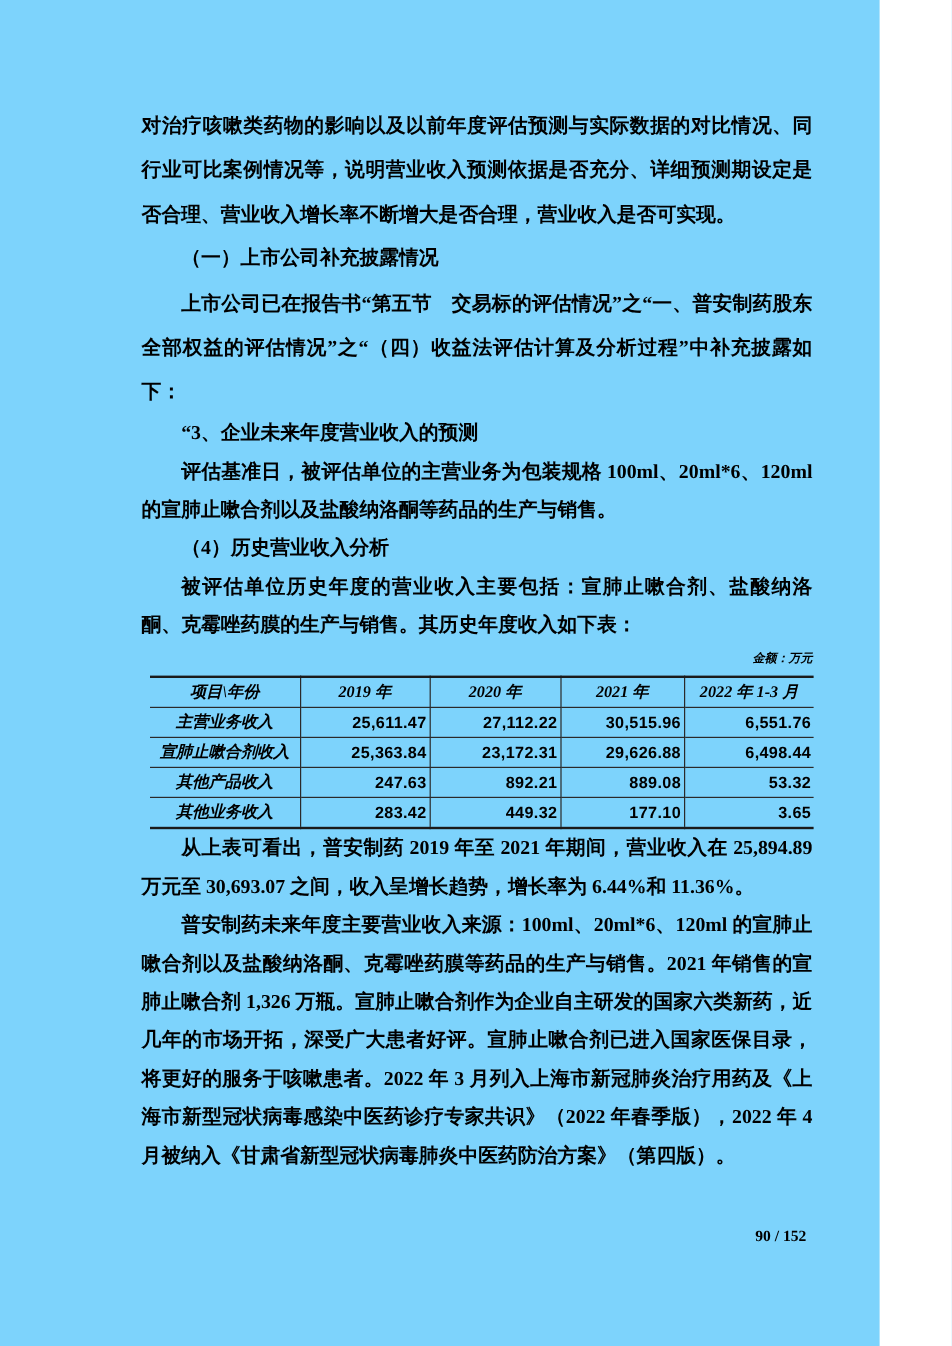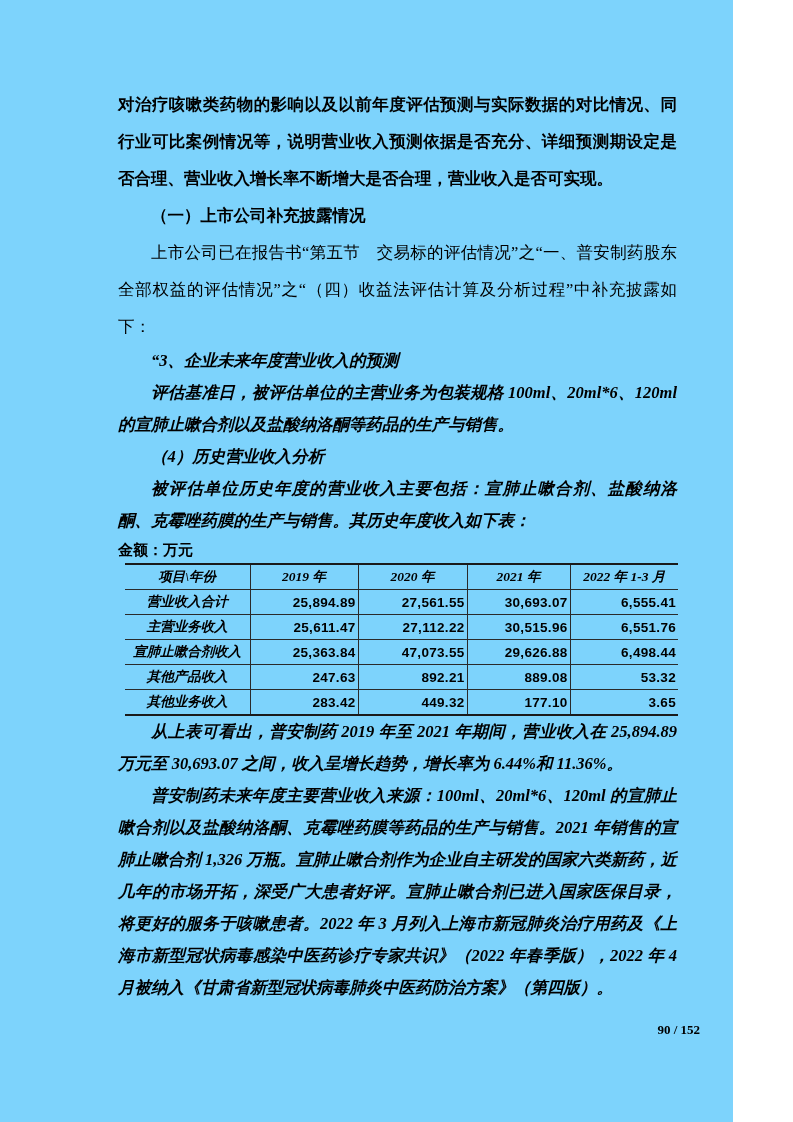--- a/index.html
+++ b/index.html
@@ -24,38 +24,38 @@
   }
   .para {
     margin: 0;
     font-size: 16.5px;
     line-height: 37px;
     text-align: justify;
   }
   .indent { text-indent: 33px; }
   .no-indent { text-indent: 0; }
   .song-bold { font-weight: bold; }
-  .song-regular { font-weight: normal; }
+  .song-regular { font-weight: bold; }
   .hei {
     font-family: "Liberation Sans", "DejaVu Sans", sans-serif;
     font-weight: bold;
   }
   .kai {
     font-weight: bold;
-    font-style: italic;
   }
   .kai-para {
     line-height: 32px;
   }
   .unit-label {
     margin: 0;
-    font-size: 15px;
+    font-size: 10px;
     line-height: 26px;
     font-weight: bold;
-    text-align: left;
+    font-style: italic;
+    text-align: right;
     padding-right: 0px;
   }
   table.rev {
     border-collapse: collapse;
     table-layout: fixed;
     width: 553px;
     margin-left: 7px;
     border-top: 2.5px solid #1a1a1a;
     border-bottom: 2.5px solid #1a1a1a;
   }
@@ -87,21 +87,20 @@
   }
   .footer {
     position: absolute;
     top: 1022px;
     left: 0;
     width: 672px;
     text-align: right;
     font-size: 13px;
     font-weight: bold;
     font-family: "Liberation Serif", "DejaVu Serif", serif;
-    padding-left: 28px;
   }
 </style>
 </head>
 <body>
 
 <div class="page">
   <div class="content">
 
     <p class="para song-bold no-indent">对治疗咳嗽类药物的影响以及以前年度评估预测与实际数据的对比情况、同行业可比案例情况等，说明营业收入预测依据是否充分、详细预测期设定是否合理、营业收入增长率不断增大是否合理，营业收入是否可实现。</p>
 
@@ -131,37 +130,30 @@
         <tr>
           <th>项目\年份</th>
           <th>2019 年</th>
           <th>2020 年</th>
           <th>2021 年</th>
           <th>2022 年 1-3 月</th>
         </tr>
       </thead>
       <tbody>
         <tr>
-          <td class="lbl">营业收入合计</td>
-          <td class="num">25,894.89</td>
-          <td class="num">27,561.55</td>
-          <td class="num">30,693.07</td>
-          <td class="num">6,555.41</td>
-        </tr>
-        <tr>
           <td class="lbl">主营业务收入</td>
           <td class="num">25,611.47</td>
           <td class="num">27,112.22</td>
           <td class="num">30,515.96</td>
           <td class="num">6,551.76</td>
         </tr>
         <tr>
           <td class="lbl">宣肺止嗽合剂收入</td>
           <td class="num">25,363.84</td>
-          <td class="num">47,073.55</td>
+          <td class="num">23,172.31</td>
           <td class="num">29,626.88</td>
           <td class="num">6,498.44</td>
         </tr>
         <tr>
           <td class="lbl">其他产品收入</td>
           <td class="num">247.63</td>
           <td class="num">892.21</td>
           <td class="num">889.08</td>
           <td class="num">53.32</td>
         </tr>

